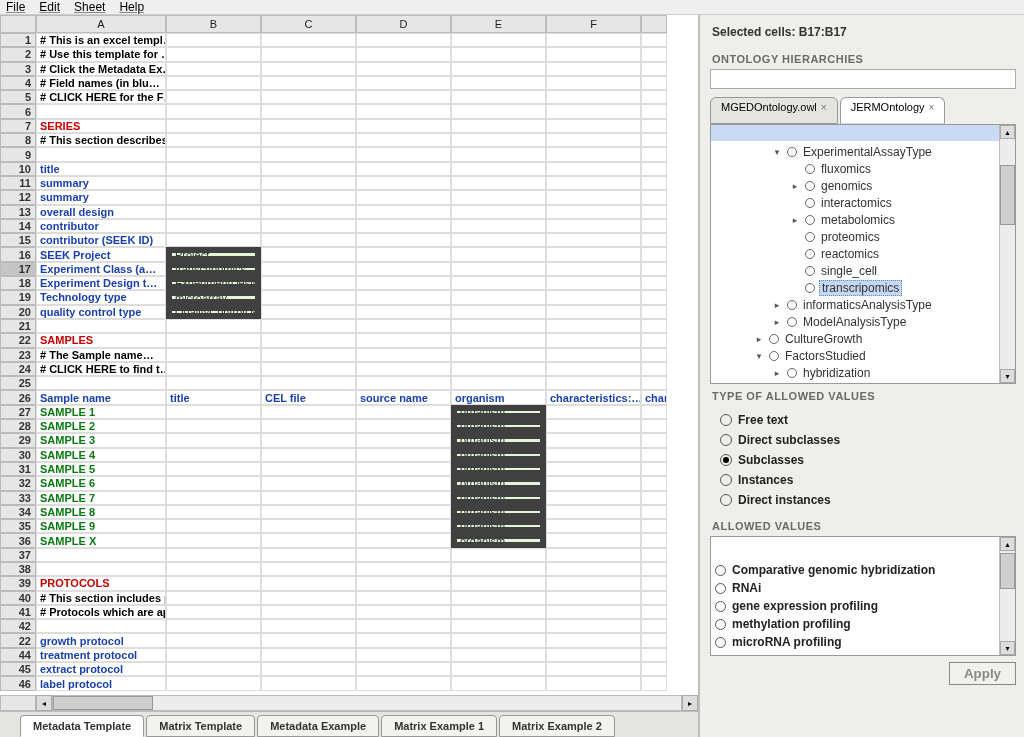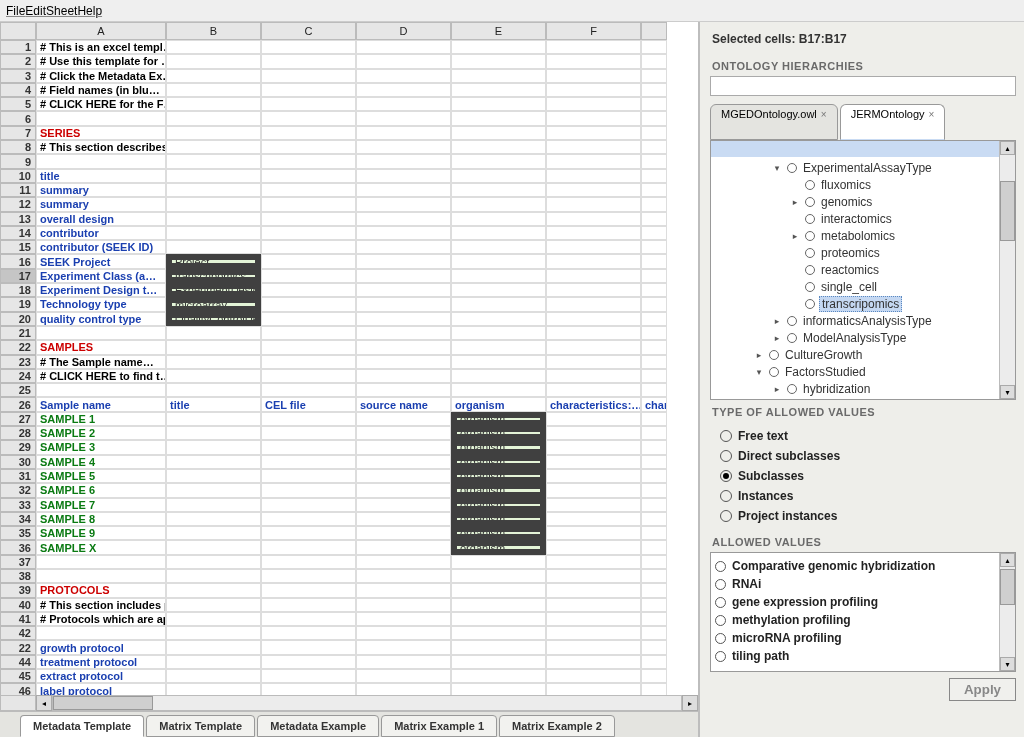--- a/index.html
+++ b/index.html
@@ -1,18 +1,18 @@
 <!DOCTYPE html>
 <html><head>
 <meta charset="utf-8">
 <style>
   * { box-sizing: border-box; }
   html, body { margin:0; padding:0; font-family: Arial, Helvetica, sans-serif; font-size:12px; color:#000; background:#e8e8e5; }
   .app { width:1024px; height:737px; overflow:hidden; position:relative; display:flex; flex-direction:column; }
-  .menubar { height:22px; background:#efefef; border-bottom:1px solid #ccc; display:flex; align-items:center; padding:0 6px; }
+  .menubar { height:15px; background:#efefef; border-bottom:1px solid #ccc; display:flex; align-items:center; padding:0 6px; gap:14px; }
   .menubar span { text-decoration:underline; text-decoration-color:#888; cursor:default; }
   .main { flex:1; display:flex; overflow:hidden; }
   .left { width:700px; height:100%; display:flex; flex-direction:column; background:#fff; border-right:2px solid #bdbdbd; }
   .right { flex:1; height:100%; display:flex; flex-direction:column; background:#eeeeea; padding:6px 8px 6px 10px; overflow:hidden; }
 
   
   .sheet-wrap { flex:1; overflow:hidden; position:relative; }
   .sheet { display:grid; grid-template-columns: 36px 130px 95px 95px 95px 95px 95px 26px; font-size:11px; }
   .hcell { background:#e6e6e6; border:1px solid #bbb; height:18px; display:flex; align-items:center; justify-content:center; font-weight:normal; color:#222; }
   .rcell { background:#e6e6e6; border:1px solid #bbb; height:14.3px; display:flex; align-items:center; justify-content:flex-end; padding:0 4px; font-weight:bold; color:#333; }
@@ -31,21 +31,21 @@
   
   .tabs { height:26px; background:#e4e4e0; border-top:1px solid #bbb; display:flex; align-items:flex-end; padding:0 20px; gap:2px; }
   .tab { padding:4px 12px; border:1px solid #999; background:#f2f2ef; border-top-left-radius:4px; border-top-right-radius:4px; font-weight:bold; color:#333; font-size:11px; }
   .tab.active { background:#fff; border-bottom-color:#fff; }
 
   
   .panel-title { font-weight:bold; color:#333; margin:4px 0 8px 2px; }
   .section-head { font-variant: small-caps; letter-spacing:.5px; color:#6a6a6a; font-weight:bold; font-size:11px; margin:6px 0 4px 2px; }
   .search-box { width:100%; height:20px; border:1px solid #aaa; background:#fff; }
   .ont-tabs { display:flex; margin-top:8px; }
-  .ont-tab { padding:3px 10px 19px 10px; border:1px solid #999; background:#e4e4e0; border-top-left-radius:6px; border-top-right-radius:6px; font-size:11px; display:flex; align-items:center; gap:4px; }
+  .ont-tab { padding:3px 10px 10px 10px; border:1px solid #999; background:#e4e4e0; border-top-left-radius:6px; border-top-right-radius:6px; font-size:11px; display:flex; align-items:center; gap:4px; }
   .ont-tab.front { background:#ffffff; border-bottom-color:#c9dbf3; margin-left:2px; }
   .close-x { color:#777; font-size:10px; }
   .tree-box { border:1px solid #999; background:#fff; height:260px; overflow:hidden; position:relative; display:flex; }
   .tree-box.header-band::before { content:""; position:absolute; left:0; right:0; top:0; height:16px; background:#c9dbf3; }
   .tree { flex:1; padding:18px 2px 4px 8px; font-size:12px; color:#333; overflow:hidden; }
   .tree .node { display:flex; align-items:center; height:17px; white-space:nowrap; }
   .tree .toggle { width:12px; height:12px; display:inline-flex; align-items:center; justify-content:center; font-size:9px; color:#555; }
   .tree .radio { width:10px; height:10px; border:1px solid #666; border-radius:50%; margin:0 4px; background:#fff; }
   .tree .lbl { padding:0 2px; }
   .tree .sel .lbl { background:#c5d8f2; border:1px dotted #5a88c0; }
@@ -53,21 +53,21 @@
   .tree-scroll { width:16px; background:#ececec; border-left:1px solid #bbb; position:relative; }
   .tree-scroll .arrow{height:14px;background:#ddd;border:1px solid #aaa;font-size:8px;display:flex;align-items:center;justify-content:center}
   .tree-scroll .thumb{position:absolute;top:40px;width:100%;height:60px;background:#cfcfcf;border:1px solid #999}
 
   .radios { padding:4px 0 4px 10px; }
   .radios .ritem { display:flex; align-items:center; height:20px; gap:6px; font-weight:bold; color:#222; }
   .radios .rdot { width:12px; height:12px; border:1px solid #555; border-radius:50%; display:flex; align-items:center; justify-content:center; }
   .radios .rdot.on::after { content:""; width:6px; height:6px; background:#000; border-radius:50%; }
 
   .allowed-box { border:1px solid #999; background:#fff; height:120px; overflow:hidden; display:flex; }
-  .allowed { flex:1; padding:4px; }
+  .allowed { flex:1; padding:4px;margin-top:20px; }
   .allowed .ritem { display:flex; align-items:center; height:18px; gap:6px; font-weight:bold; color:#222; }
   .allowed .rdot { width:11px; height:11px; border:1px solid #555; border-radius:50%; }
   .allowed-scroll { width:16px; background:#ececec; border-left:1px solid #bbb; position:relative; }
   .allowed-scroll .arrow{height:14px;background:#ddd;border:1px solid #aaa;font-size:8px;display:flex;align-items:center;justify-content:center}
   .allowed-scroll .thumb{position:absolute;top:16px;width:100%;height:36px;background:#cfcfcf;border:1px solid #999}
 
   .apply-row { display:flex; justify-content:flex-end; margin-top:6px; }
   .apply-btn { padding:3px 14px; border:1px solid #888; background:#f0f0ed; color:#888; font-weight:bold; }
 </style>
 </head>
@@ -590,21 +590,21 @@
           <div class="ritem">
             <span class="rdot on"></span>
             <span>Subclasses</span>
           </div>
           <div class="ritem">
             <span class="rdot"></span>
             <span>Instances</span>
           </div>
           <div class="ritem">
             <span class="rdot"></span>
-            <span>Project instances</span>
+            <span>Direct instances</span>
           </div>
         </div>
 
       <div class="section-head">ALLOWED VALUES</div>
       <div class="allowed-box">
         <div class="allowed" id="allowed">
             <div class="ritem">
               <span class="rdot"></span>
               <span>Comparative genomic hybridization</span>
             </div>

